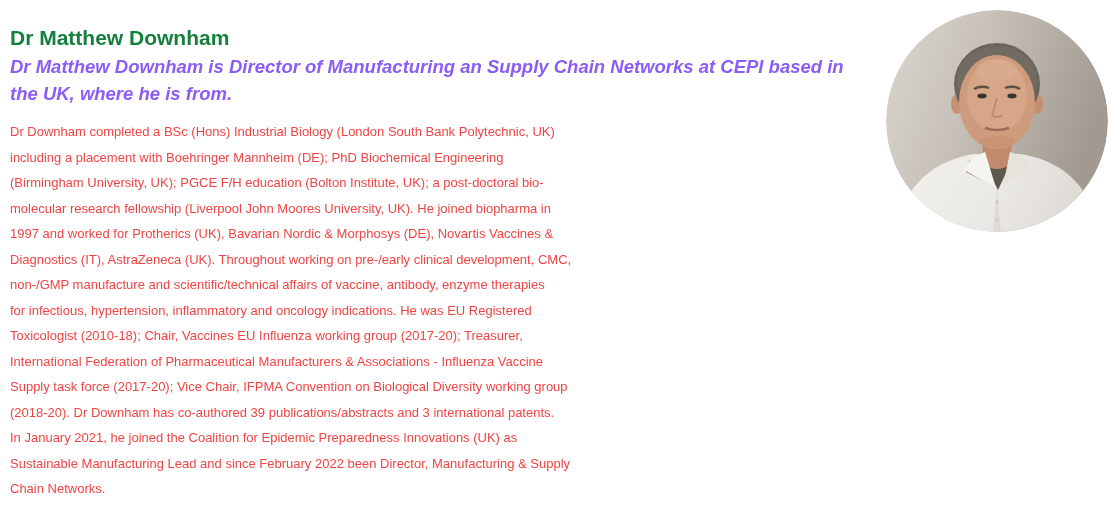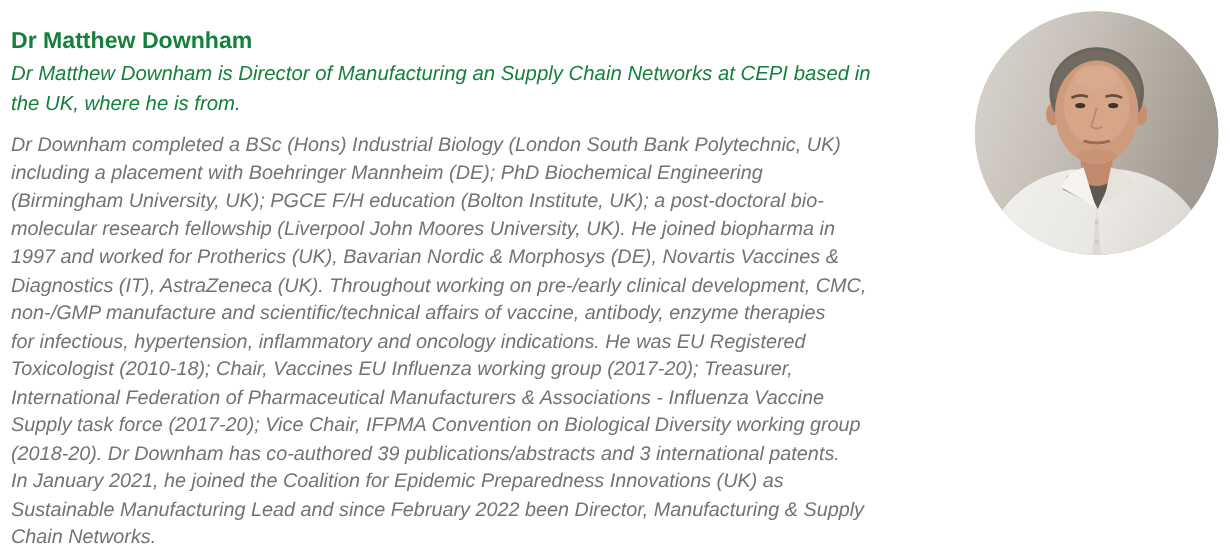--- a/index.html
+++ b/index.html
@@ -22,33 +22,32 @@
     margin: 25px 0 0 0;
     font-size: 21px;
     line-height: 26px;
     font-weight: 700;
     color: #4E95D8;
   }
   .profile-summary {
     margin: 2px 0 0 0;
     font-size: 18.5px;
     line-height: 27px;
-    font-weight: 400;
+    font-weight: 700;
     font-style: italic;
-    color: #15803d;
+    color: #8b5cf6;
     white-space: pre-line;
   }
   .profile-bio {
     margin: 12px 0 0 0;
-    font-size: 18px;
+    font-size: 13px;
     line-height: 25.5px;
     font-weight: 400;
-    color: #737373;
+    color: #ef4444;
     white-space: pre-line;
-    font-style: italic;
   }
   .avatar {
     position: absolute;
     left: 886px;
     top: 10px;
     width: 222px;
     height: 222px;
     border-radius: 50%;
     overflow: hidden;
   }

